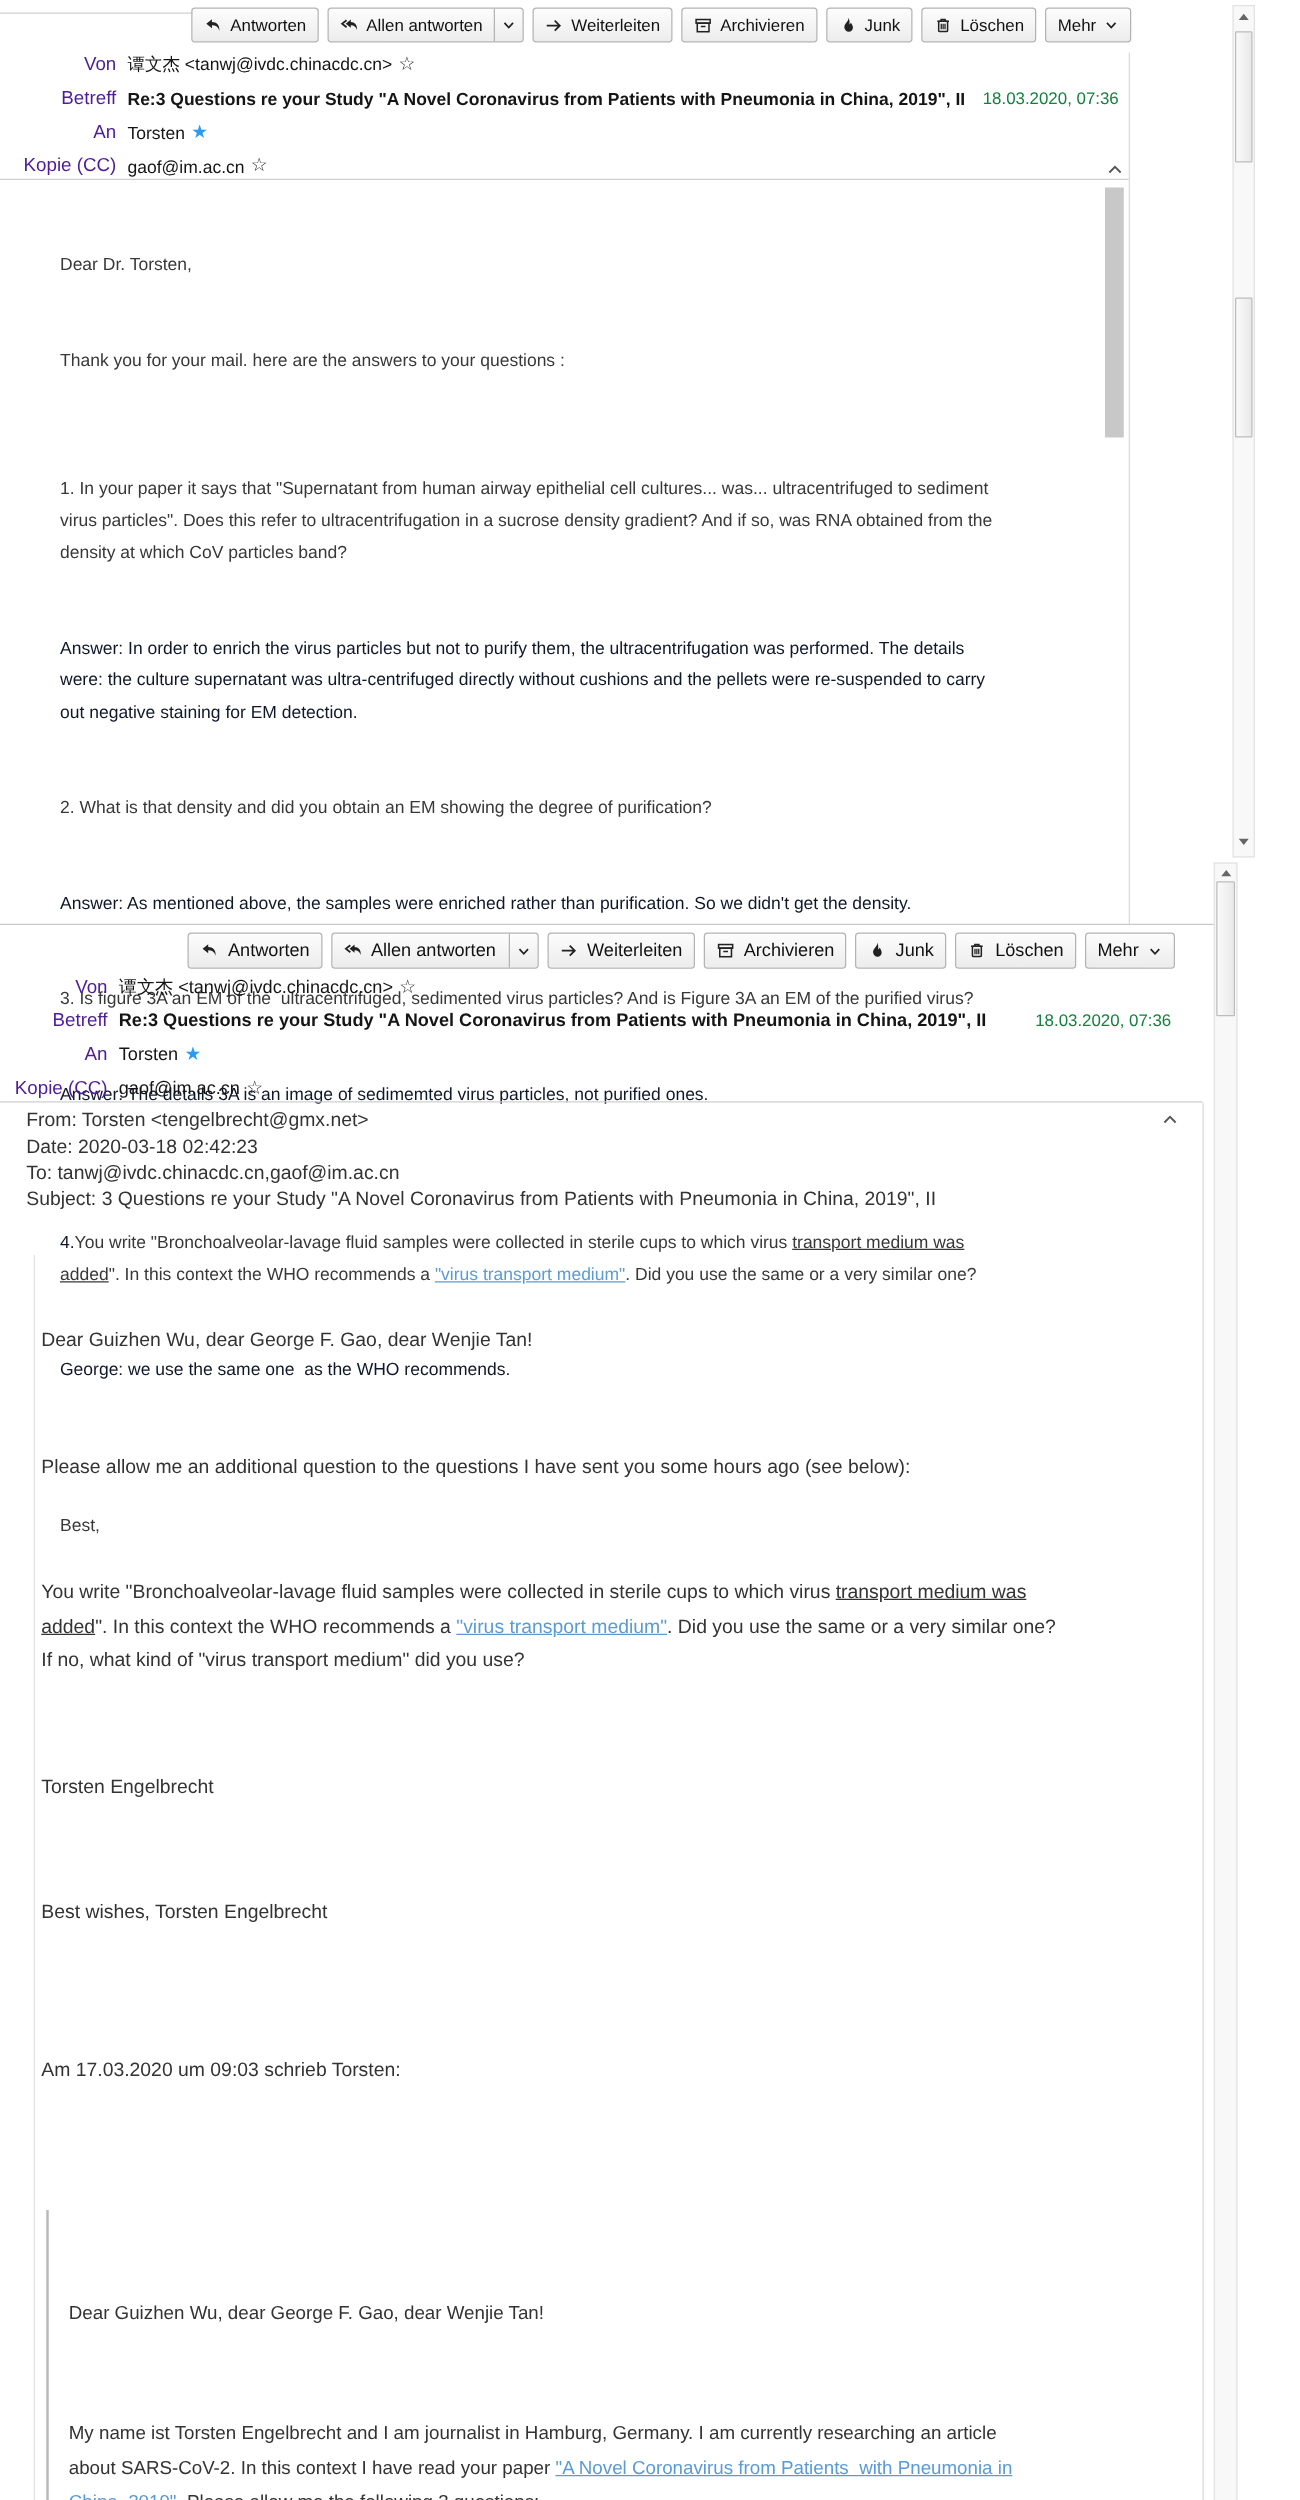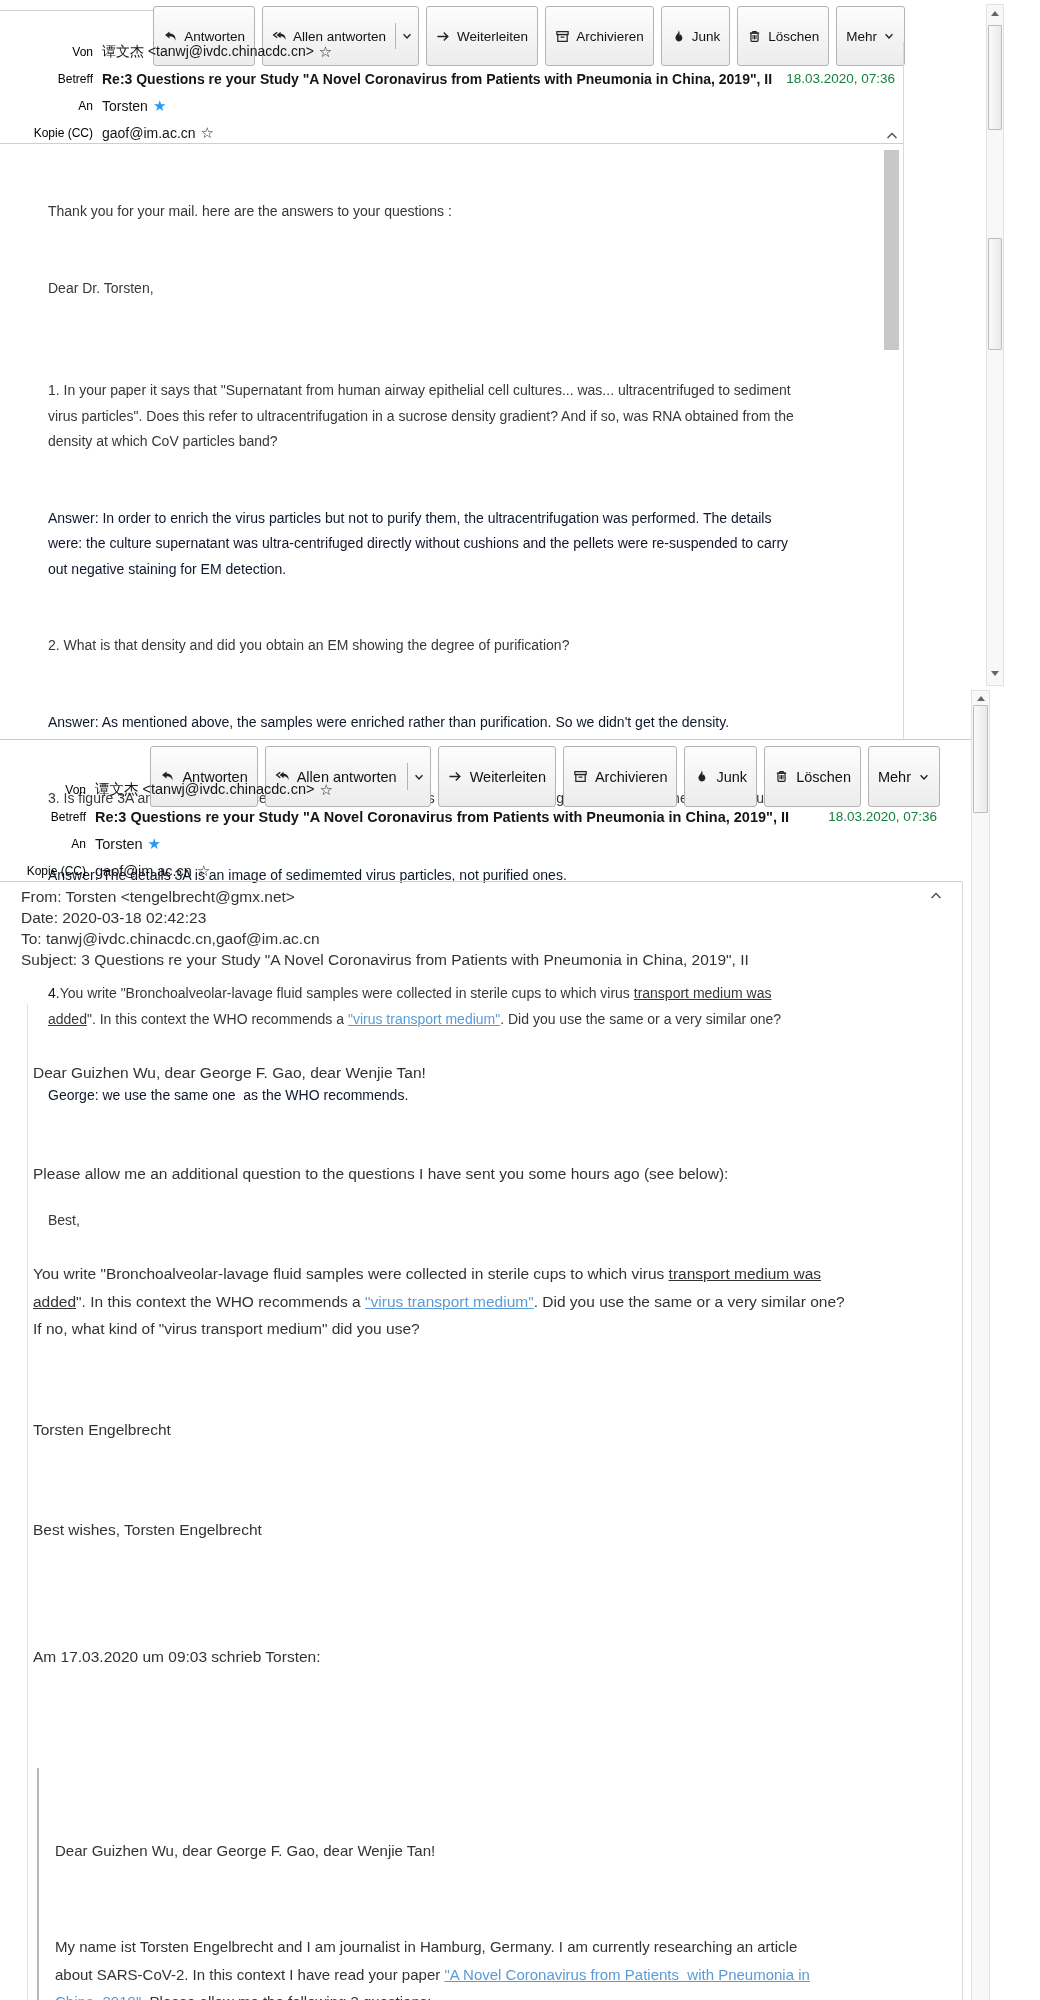--- a/index.html
+++ b/index.html
@@ -6,38 +6,38 @@
   body{
     position:relative;width:1040px;height:2000px;overflow:hidden;background:#fff;
     font-family:"Liberation Sans",sans-serif;color:#333;
   }
   .hline{position:absolute;height:1px;background:#cfcfcf;}
   .vline{position:absolute;width:1px;background:#d9d9d9;}
 
   
   .toolbar{position:absolute;display:flex;align-items:center;gap:7px;}
   .tb-btn{
-    display:flex;align-items:center;gap:6px;height:26px;padding:16px 9px;
+    display:flex;align-items:center;gap:6px;height:26px;padding:0 9px;
     border:1px solid #b3b3b3;border-radius:3px;
     background:linear-gradient(#fdfdfd,#ececec);
     font-size:13.5px;color:#111;white-space:nowrap;cursor:default;
   }
   .tb2 .tb-btn{font-size:14.5px;height:27px;gap:7px;}
   .tb-btn.split{padding-right:0;}
   .tb-btn .dd{display:flex;align-items:center;justify-content:center;height:100%;
     padding:0 5px;border-left:1px solid #b3b3b3;margin-left:3px;}
   .ic{display:inline-flex;width:15px;height:15px;}
   .ic svg{width:100%;height:100%;}
   .ic-sm{display:inline-flex;width:12px;height:12px;}
   .ic-sm svg{width:100%;height:100%;}
 
   
   .hdr{position:absolute;}
   .hrow{display:flex;align-items:center;height:27px;}
-  .hlabel{color:#000000;font-size:12px;text-align:right;flex:none;}
+  .hlabel{color:#4c1d95;font-size:15px;text-align:right;flex:none;}
   .hdr1 .hlabel{width:93px;}
   .hdr2 .hlabel{width:86px;}
   .hvalue{font-size:14px;color:#151515;margin-left:9px;white-space:nowrap;}
   .hdr2 .hvalue{font-size:14.5px;}
   .bold{font-weight:bold;}
   .star{margin-left:5px;font-size:15px;line-height:1;}
   .star.outline{color:#222;}
   .star.filled{color:#2b9af3;}
   .hdate{margin-left:auto;font-size:13.5px;color:#15803d;white-space:nowrap;}
 
@@ -177,22 +177,22 @@
       <span class="hlabel">Kopie (CC)</span>
       <span class="hvalue">gaof@im.ac.cn</span>
       <span class="star outline">☆</span>
     </div>
   </div>
 
   <div class="hline" style="left:0;top:143px;width:903px;"></div>
   <div class="vline" style="left:903px;top:42px;height:697px;"></div>
 
   <div class="msgbody body1">
+    <div>Dear Dr. Torsten,</div>
     <div>Thank you for your mail. here are the answers to your questions :</div>
-    <div>Dear Dr. Torsten,</div>
     <div class="q1">1. In your paper it says that "Supernatant from human airway epithelial cell cultures... was... ultracentrifuged to sediment
 virus particles". Does this refer to ultracentrifugation in a sucrose density gradient? And if so, was RNA obtained from the
 density at which CoV particles band?</div>
     <div class="red">Answer: In order to enrich the virus particles but not to purify them, the ultracentrifugation was performed. The details
 were: the culture supernatant was ultra-centrifuged directly without cushions and the pellets were re-suspended to carry
 out negative staining for EM detection.</div>
     <div>2. What is that density and did you obtain an EM showing the degree of purification?</div>
     <div class="red">Answer: As mentioned above, the samples were enriched rather than purification. So we didn't get the density.</div>
     <div>3. Is figure 3A an EM of the  ultracentrifuged, sedimented virus particles? And is Figure 3A an EM of the purified virus?</div>
     <div class="red">Answer: The details 3A is an image of sedimemted virus particles, not purified ones.</div>

